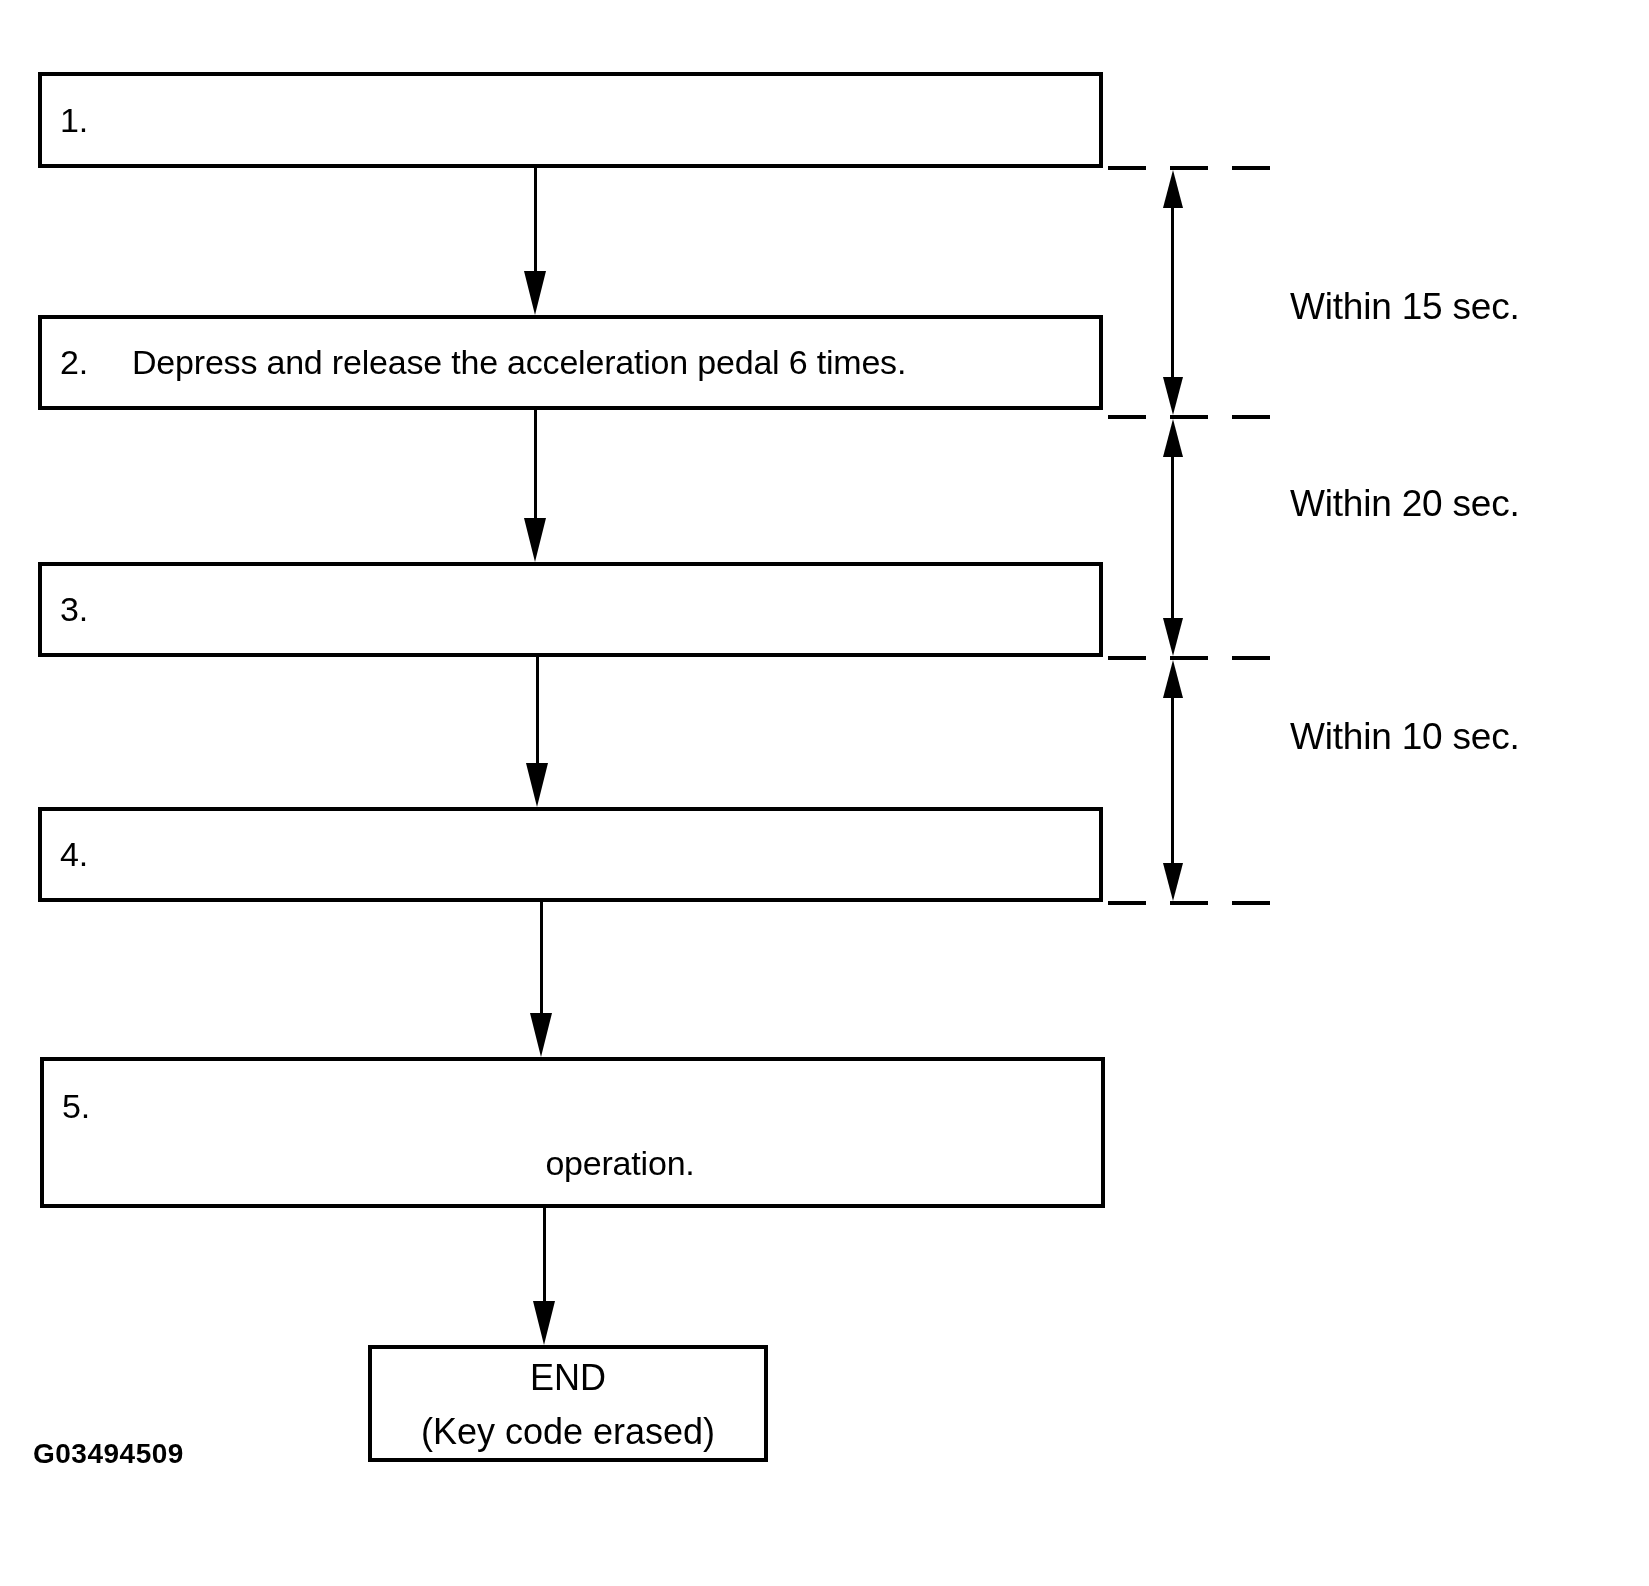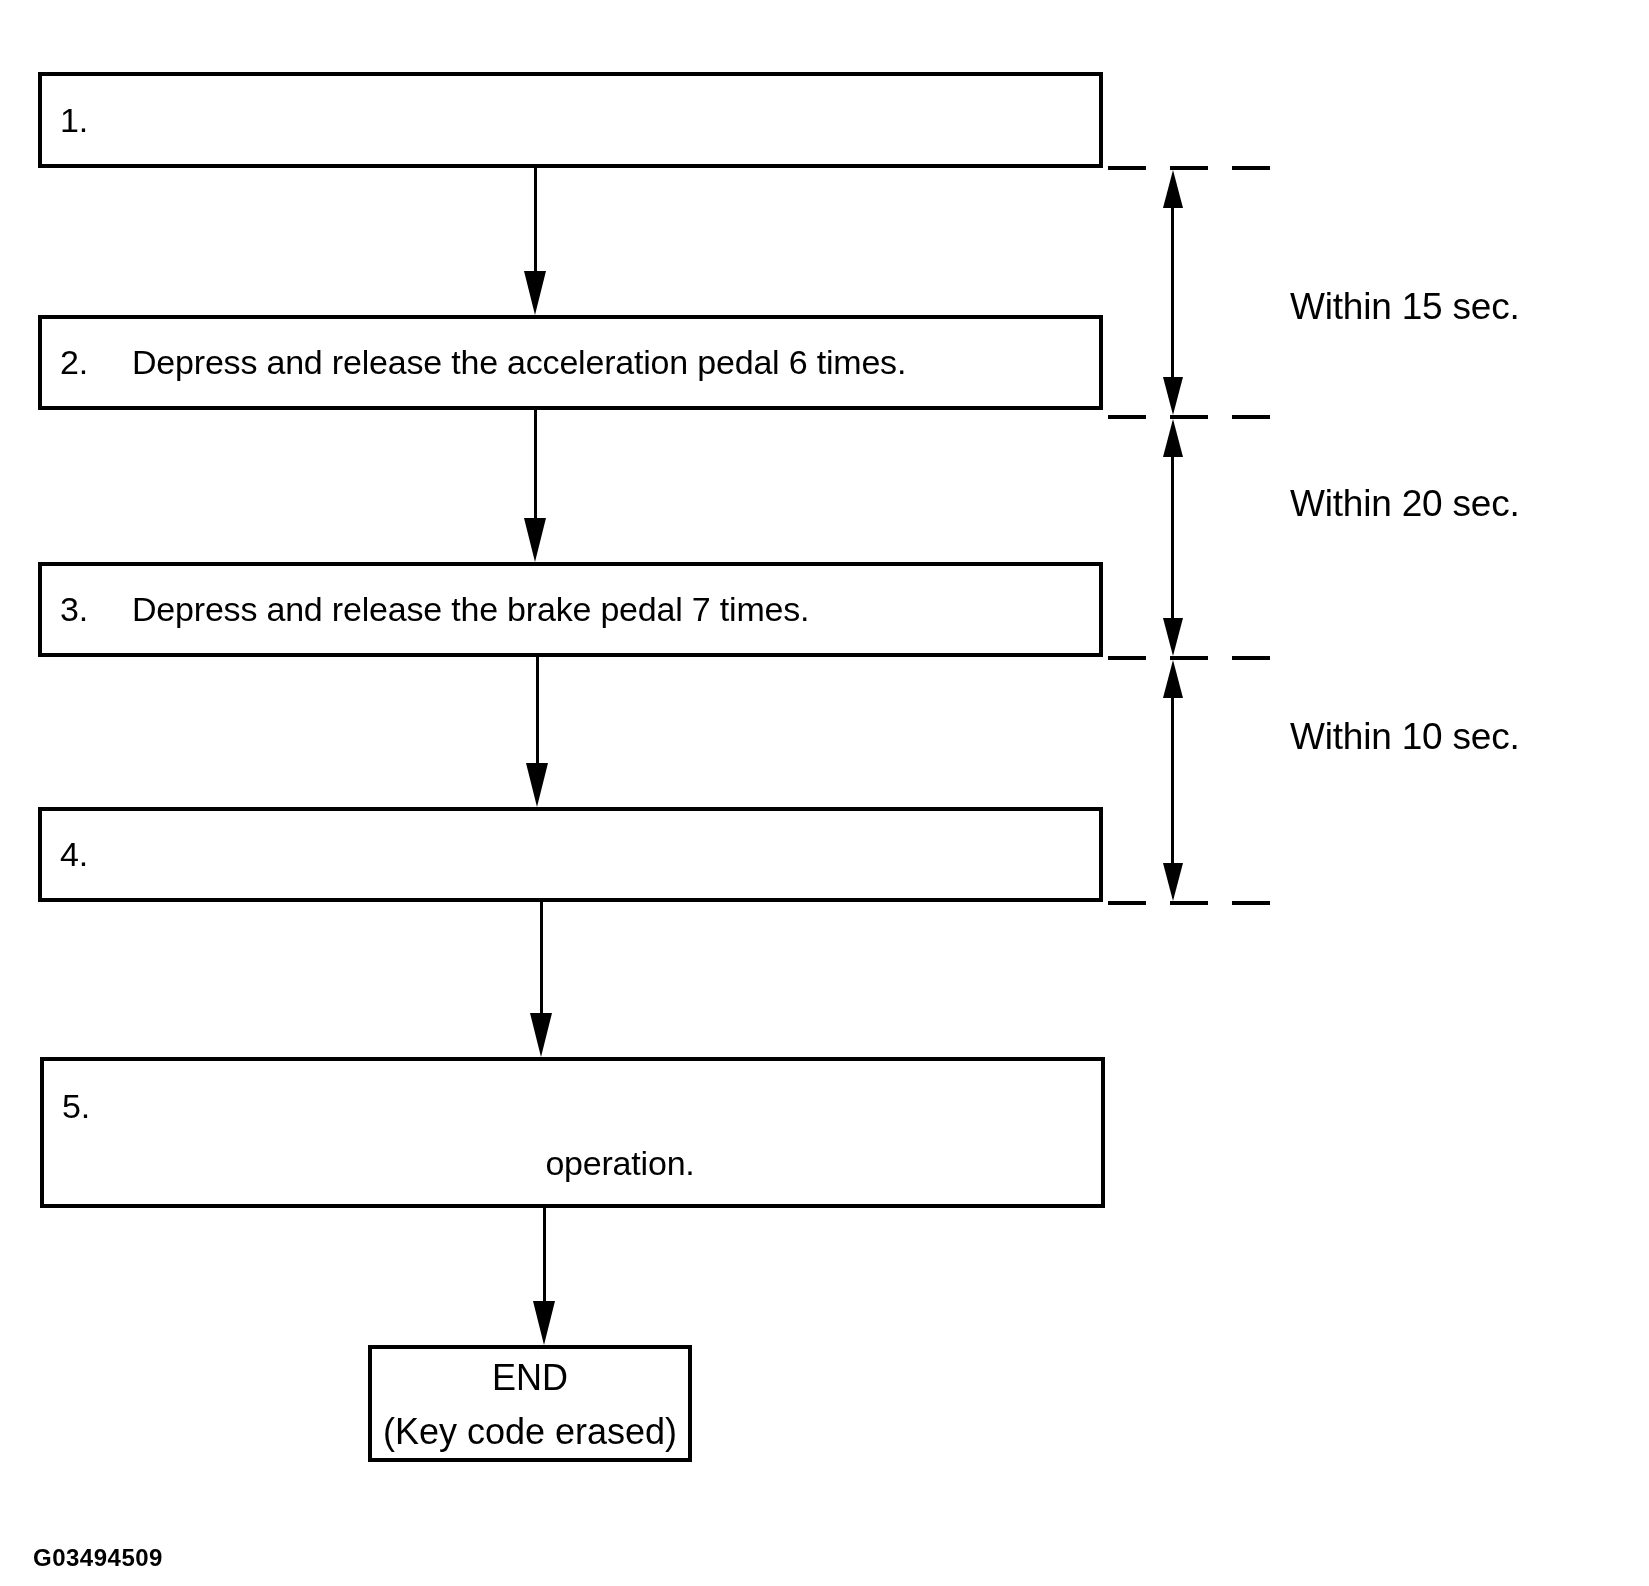--- a/index.html
+++ b/index.html
@@ -66,21 +66,21 @@
     margin-left: 95px;
     margin-top: 18px;
     text-align: center;
   }
 
   
   .end-box {
     position: absolute;
     left: 368px;
     top: 1345px;
-    width: 324px;
+    width: 400px;
     height: 117px;
     border: 4px solid #000000;
     box-sizing: border-box;
     background: #ffffff;
     text-align: center;
     font-size: 36px;
   }
   .end-box .end-title { margin-top: 8px; }
   .end-box .end-sub   { margin-top: 12px; }
 
@@ -143,22 +143,22 @@
     white-space: nowrap;
   }
   .t1 { top: 256px; margin-top: 30px; }
   .t2 { top: 483px; }
   .t3 { top: 716px; }
 
   
   .figure-code {
     position: absolute;
     left: 33px;
-    top: 1544px;
-    font-size: 24px;
+    top: 1438px;
+    font-size: 28px;
     font-weight: bold;
     letter-spacing: 0.5px;
   }
 </style>
 </head>
 <body>
 
 <div class="canvas">
 
   <div class="step-box box1">
@@ -171,21 +171,20 @@
   <div class="step-box box2">
     <span class="num">2.</span>
     <span class="txt">Depress and release the acceleration pedal 6 times.</span>
   </div>
 
   <div class="vline" style="left:534px; top:410px; height:110px;"></div>
   <div class="arrow-down" style="left:524px; top:518px;"></div>
 
   <div class="step-box box3">
     <span class="num">3.</span>
-    <span class="txt">Depress and release the brake pedal 7 times.</span>
   </div>
 
   <div class="vline" style="left:536px; top:657px; height:108px;"></div>
   <div class="arrow-down" style="left:526px; top:763px;"></div>
 
   <div class="step-box box4">
     <span class="num">4.</span>
   </div>
 
   <div class="vline" style="left:540px; top:902px; height:113px;"></div>

